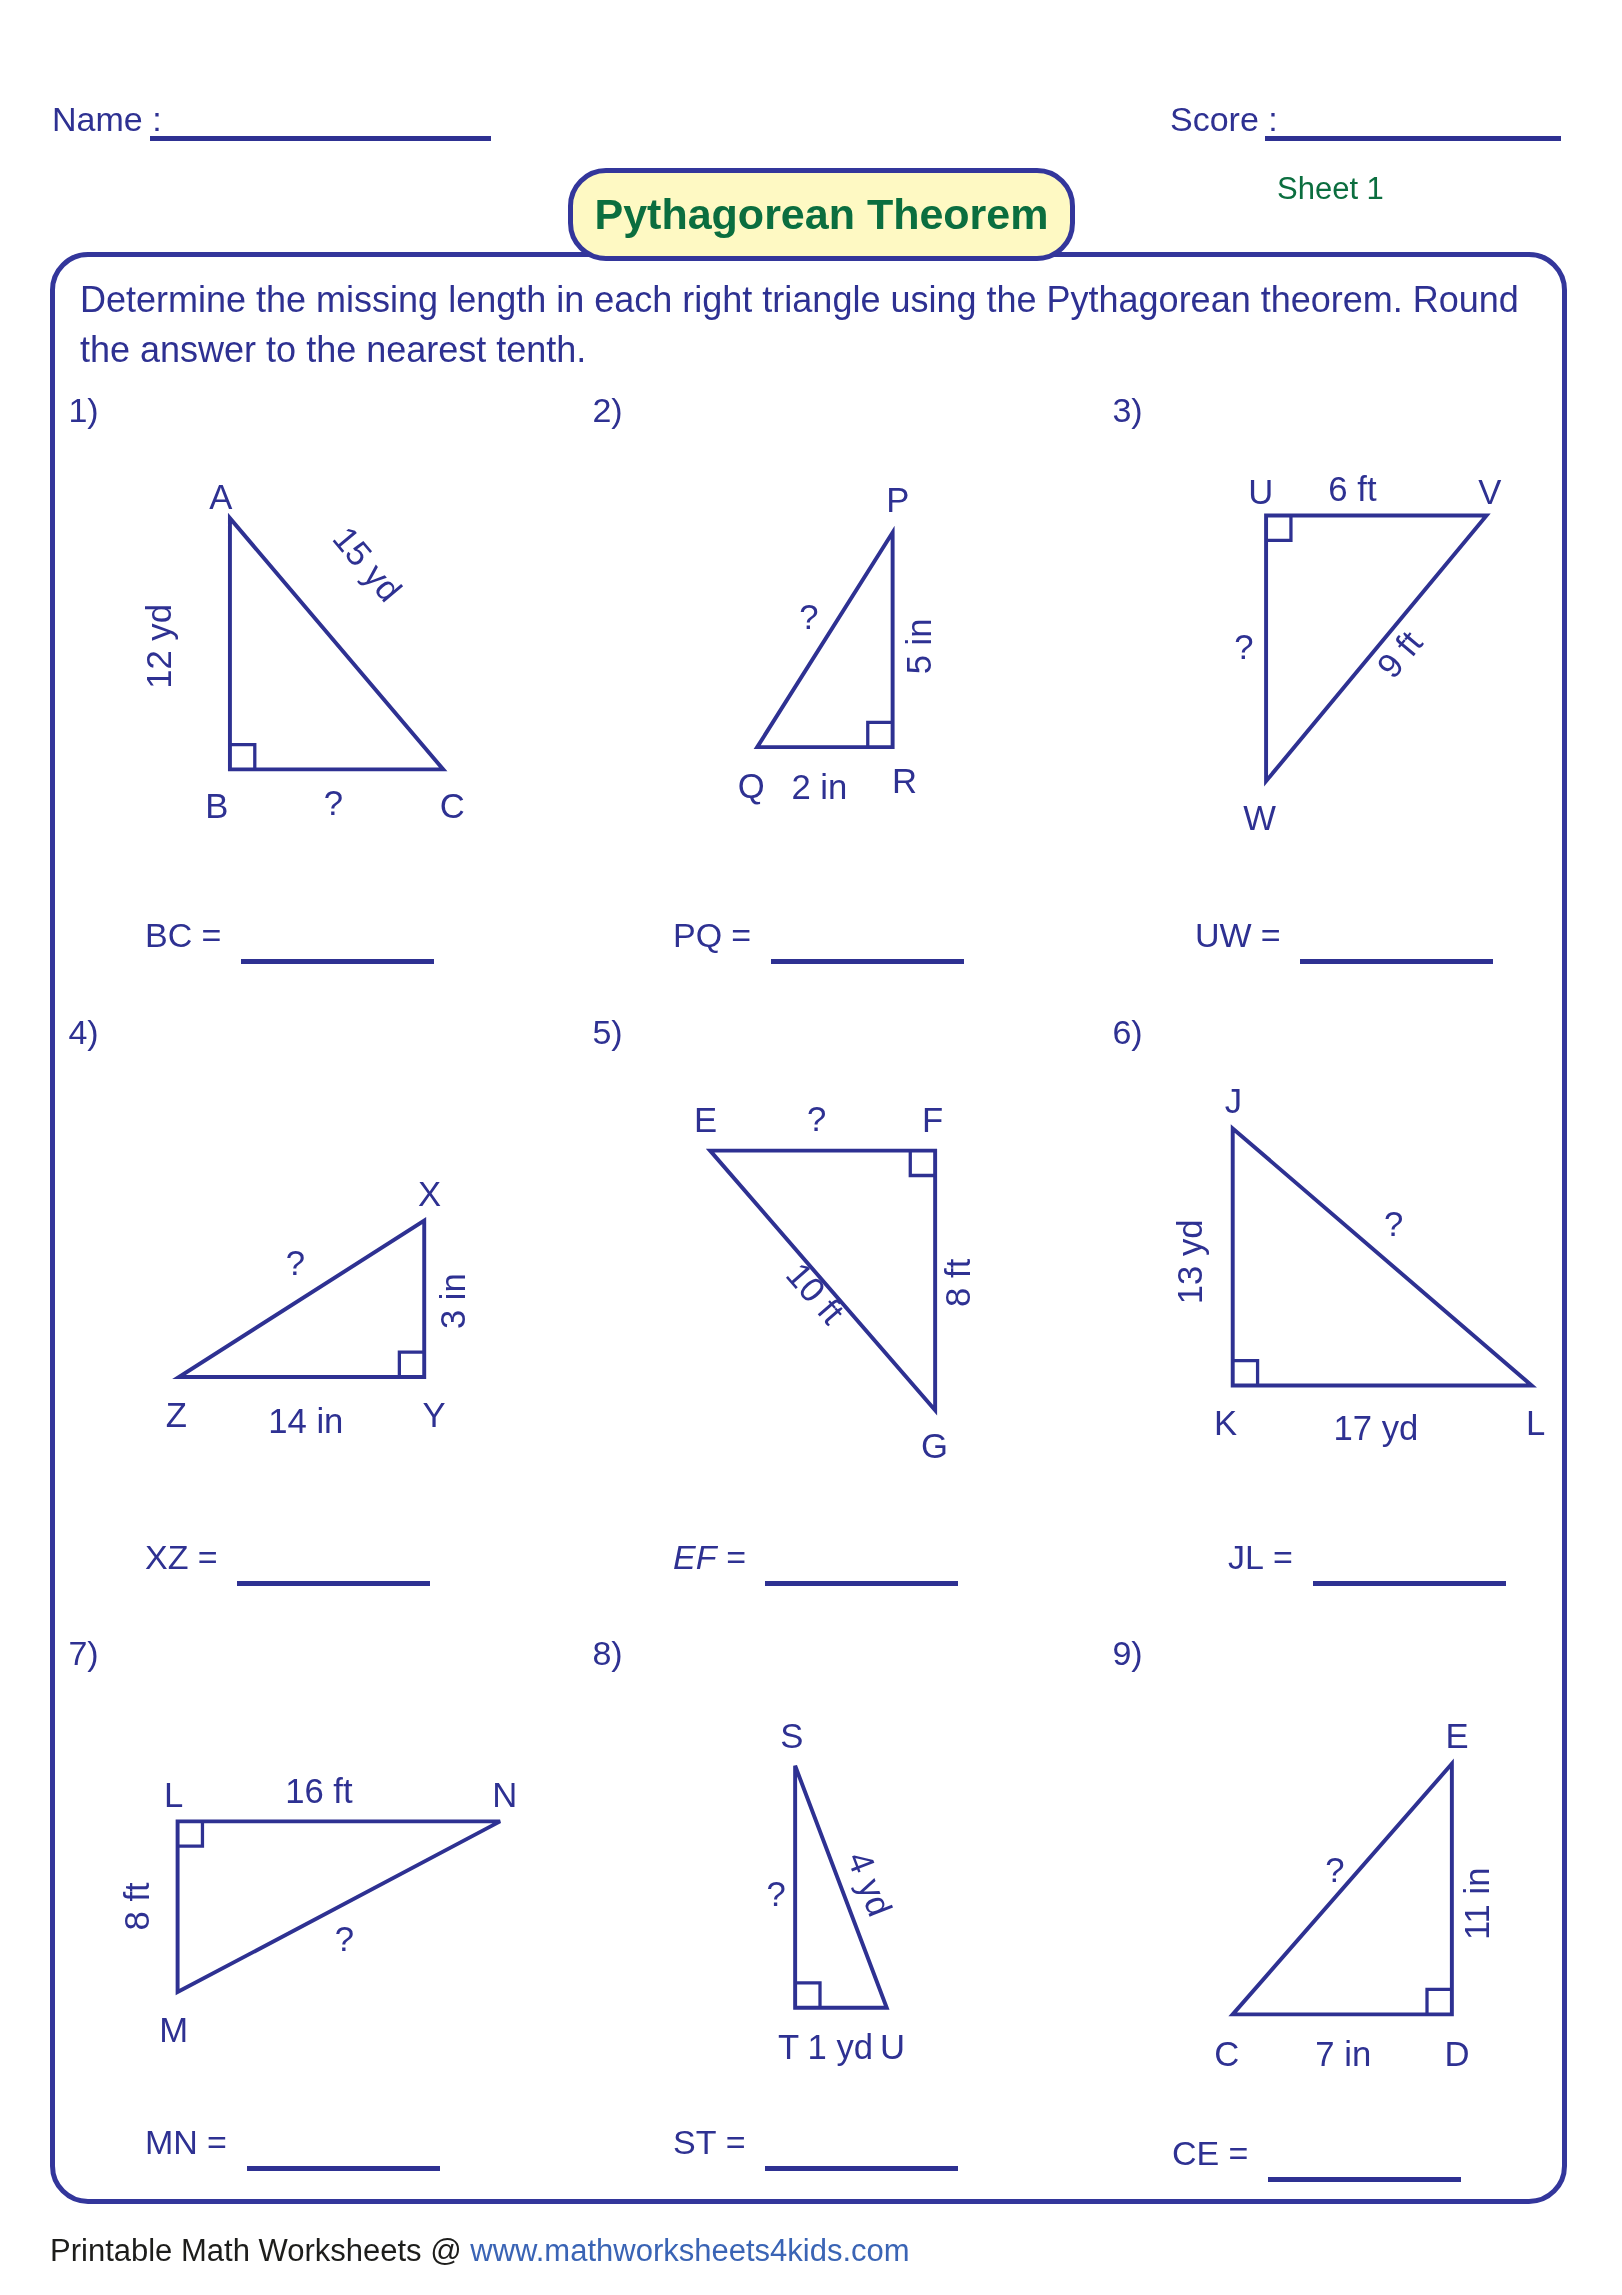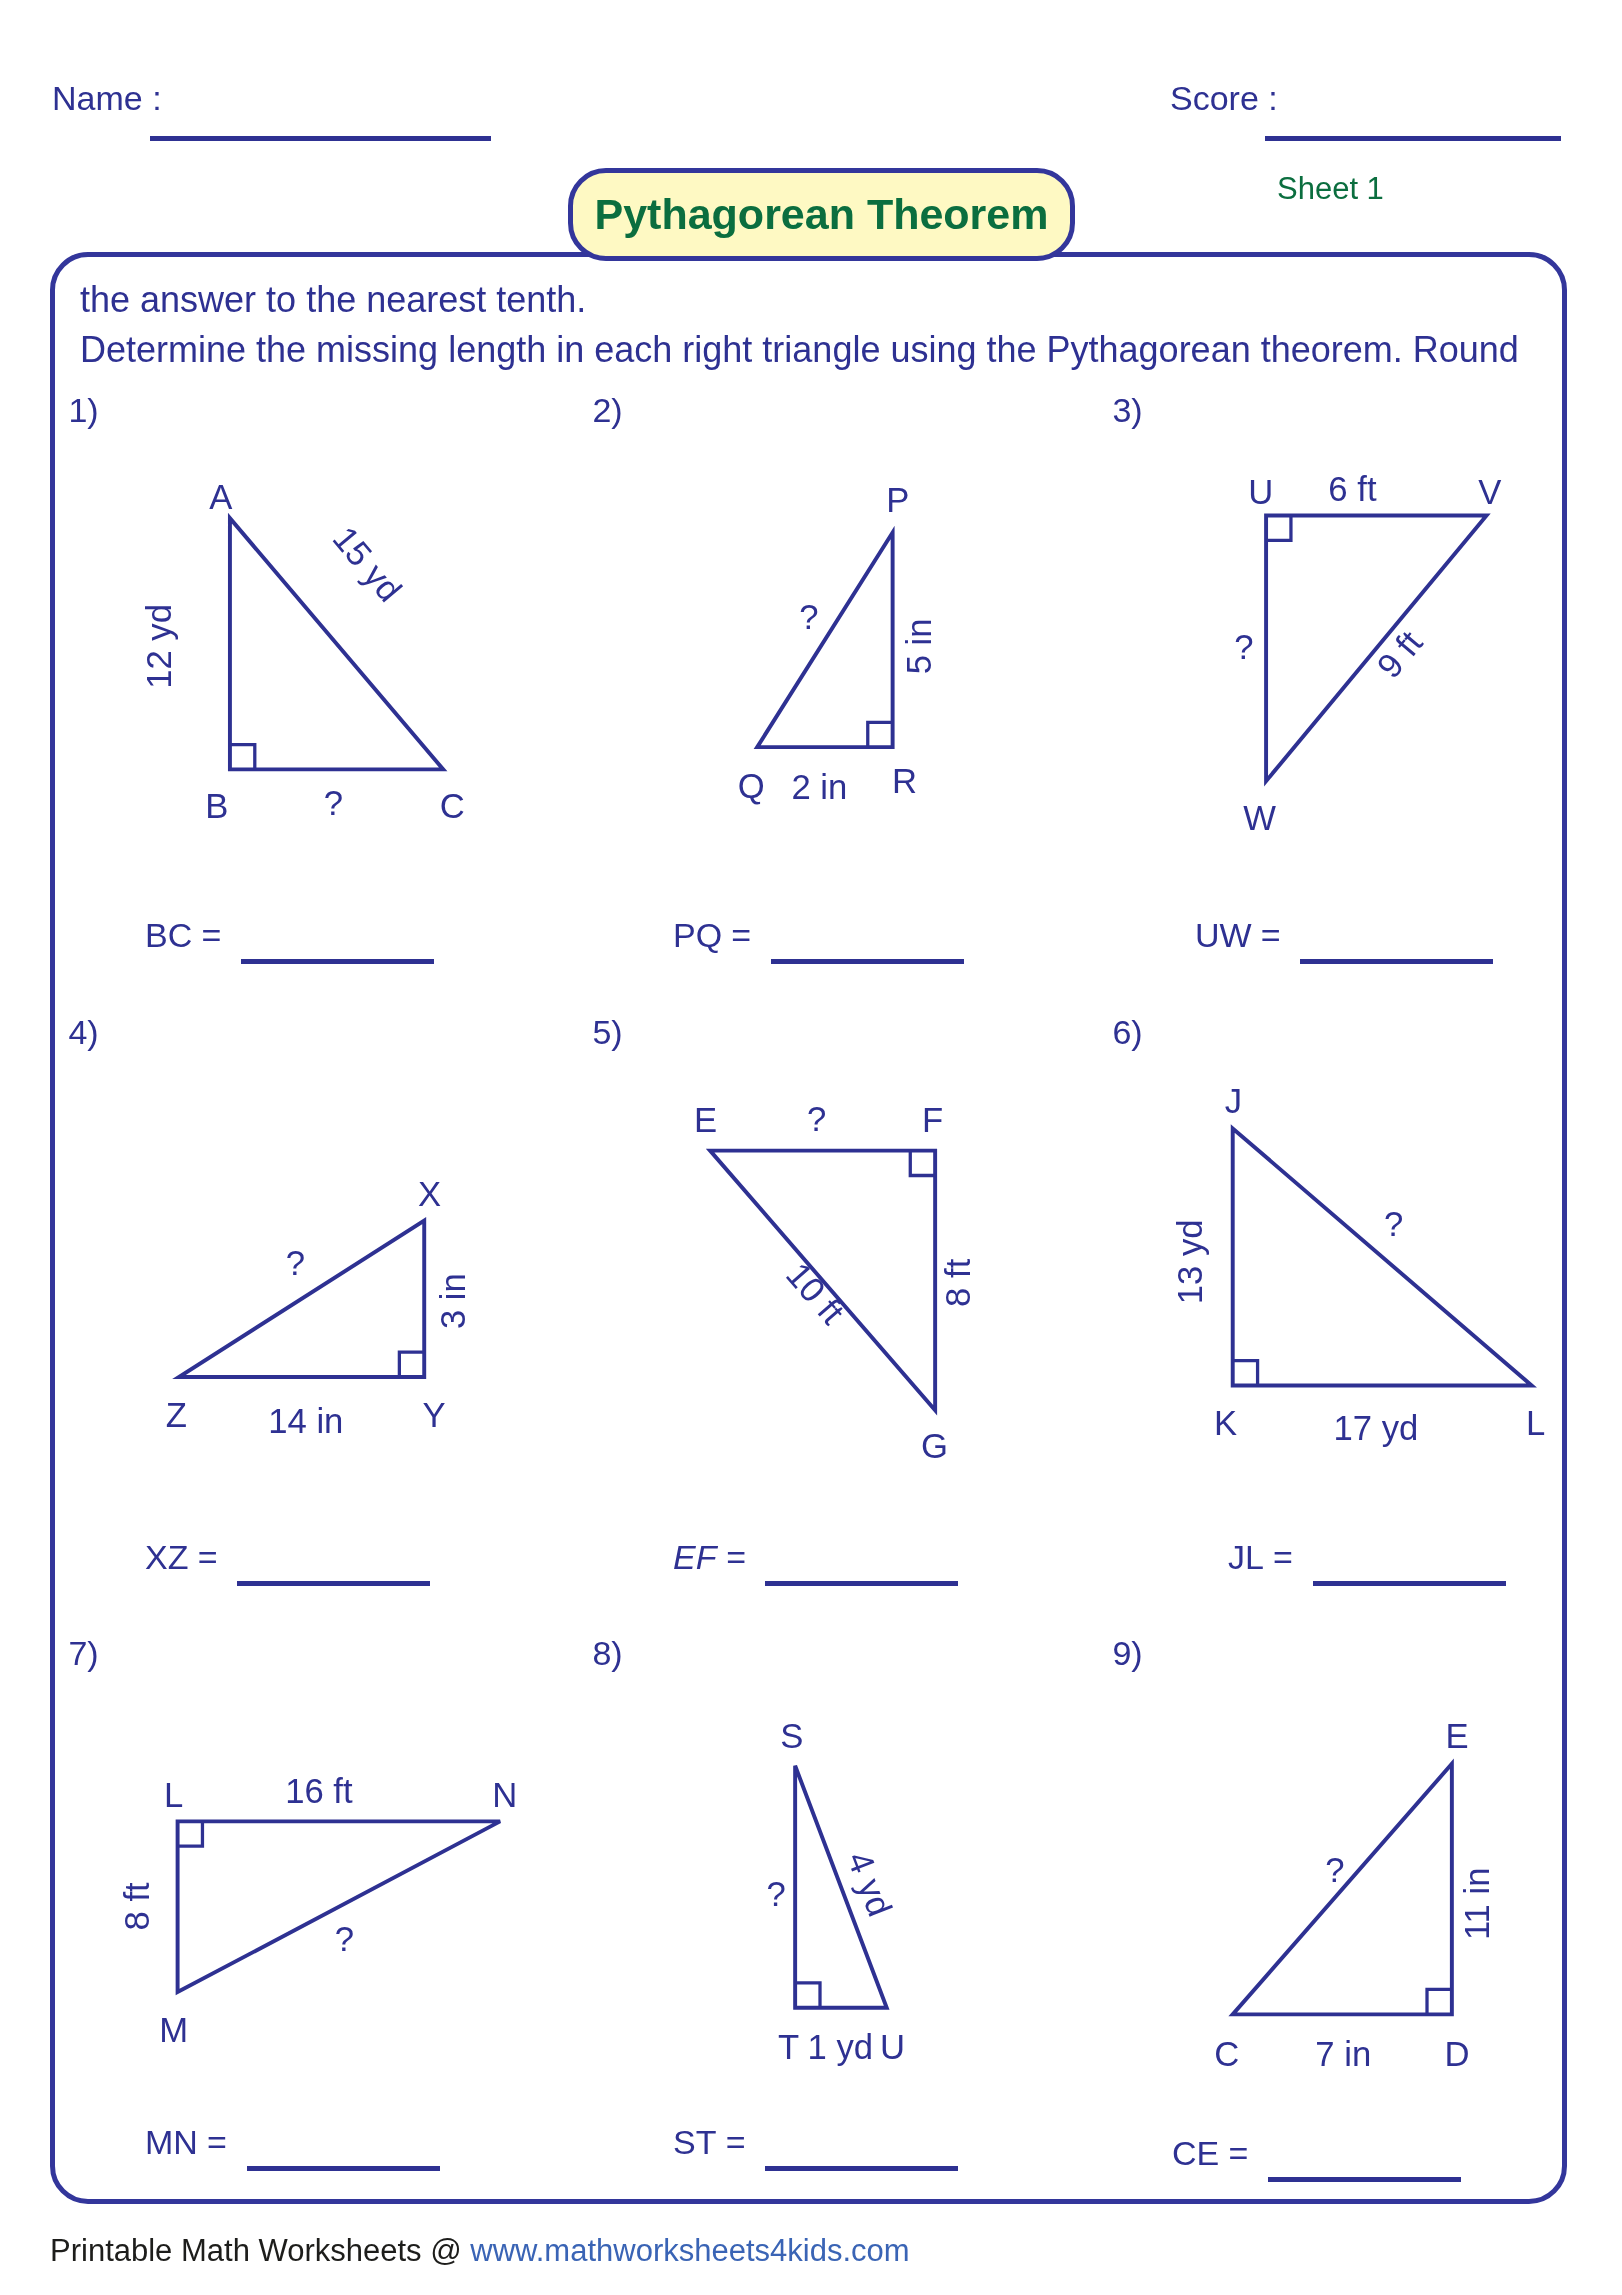--- a/index.html
+++ b/index.html
@@ -10,21 +10,21 @@
   }
   html,body{margin:0;padding:0;background:#ffffff;}
   .page{
     position:relative;
     width:1622px;height:2295px;
     background:#ffffff;
     font-family:"Liberation Sans", sans-serif;
     color:var(--navy);
     overflow:hidden;
   }
-  .abs{position:absolute;}
+  .abs{position:absolute;margin-top:21px;}
   .hdr-label{font-size:34px;color:var(--navy);}
   .write-line{position:absolute;background:var(--navy);height:4.6px;}
   .badge{
     position:absolute;left:568px;top:168px;width:507px;height:93px;
     background:#fef9c3;border:5.2px solid #33369b;border-radius:38px;
     box-sizing:border-box;z-index:3;
     display:flex;align-items:center;justify-content:center;
   }
   .badge-title{font-size:43px;font-weight:bold;color:var(--green);letter-spacing:0px;}
   .sheet{position:absolute;left:1277px;top:171px;font-size:31px;color:var(--green);z-index:3;}
@@ -64,22 +64,22 @@
   <div class="write-line" style="left:1265px;top:136px;width:296px;"></div>
 
   <div class="badge">
     <span class="badge-title">Pythagorean Theorem</span>
   </div>
   <div class="sheet">Sheet 1</div>
 
   <div class="frame"></div>
 
   <div class="instructions">
+    <div>Determine the missing length in each right triangle using the Pythagorean theorem. Round</div>
     <div>the answer to the nearest tenth.</div>
-    <div>Determine the missing length in each right triangle using the Pythagorean theorem. Round</div>
   </div>
 
   <div id="problems-layer">
       <div class="problem" style="left: 52px; top: 386px;">
         <div class="pnum">1)</div>
         <svg width="471" height="458" viewBox="0 0 720 700">
           <polygon points="272,202 272,586 598,586" class="tri"></polygon>
           <polyline points="272,548 310,548 310,586" class="ra"></polyline>
           <text x="258" y="188" class="tlabel">A</text>
           <text x="252" y="660" class="tlabel">B</text>

